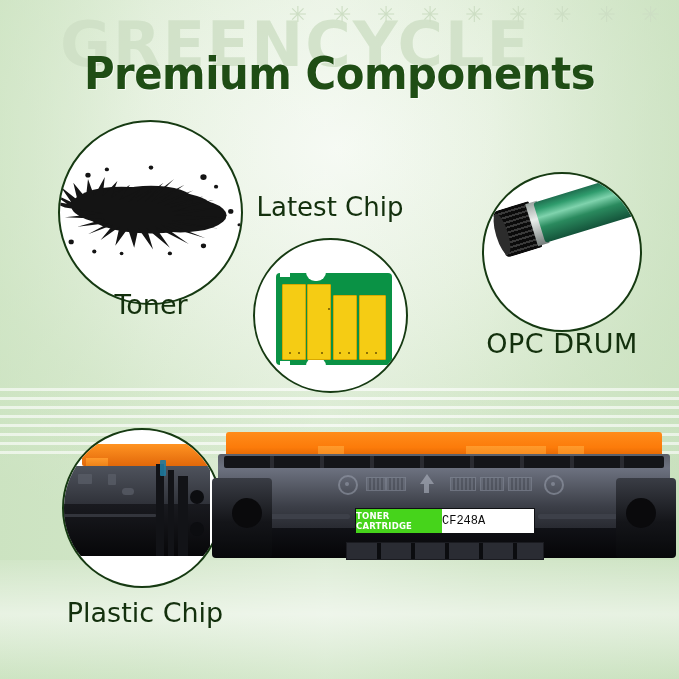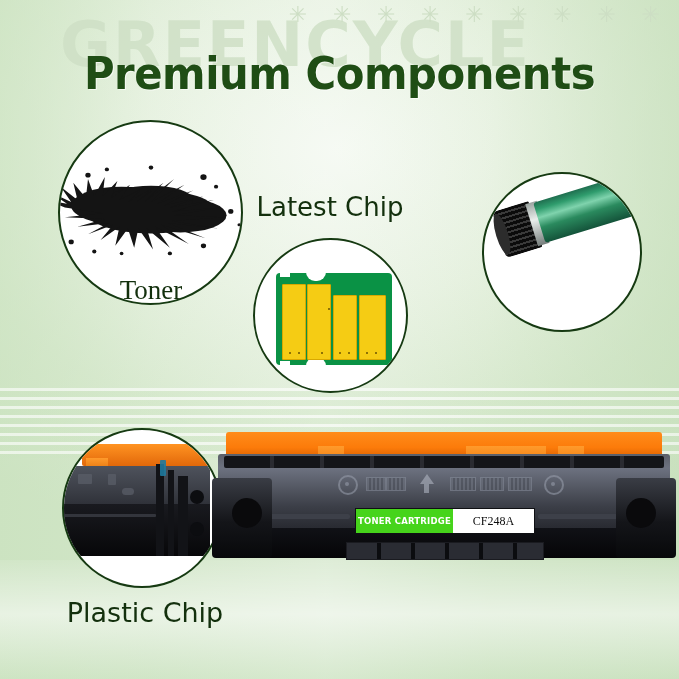--- a/index.html
+++ b/index.html
@@ -72,21 +72,21 @@
   }
   .cap{
     position:absolute;text-align:center;white-space:nowrap;
     color:#13300d;font-size:27px;
     font-family:"DejaVu Sans", sans-serif;
   }
 
   
   #c-toner{left:58px;top:120px;width:185px;height:185px;}
   .toner-blob{position:absolute;left:-8%;top:20%;width:116%;height:58%;}
-  #cap-toner{left:36px;top:275px;width:230px;font-family:Liberation Serif, serif;}
+  #cap-toner{left:36px;top:289px;width:230px;}
 
   
   #c-chip{left:253px;top:238px;width:155px;height:155px;}
   #cap-chip{left:230px;top:192px;width:200px;font-size:26px;text-align:center;}
   .chip{
     position:absolute;left:21px;top:33px;width:116px;height:92px;
     background:#0a9245;border-radius:4px;
   }
   .chip .notch{position:absolute;background:#ffffff;}
   .chip .pad{position:absolute;background:#f5cc14;border:1px solid #d8a800;border-radius:1px;}
@@ -166,28 +166,28 @@
   .c-grille{
     position:absolute;left:128px;top:110px;width:196px;height:16px;
     background:repeating-linear-gradient(90deg,#2a2c33 0 30px,#0b0c0f 30px 34px);
     border:1px solid #1a1b20;
   }
   .c-label{
     position:absolute;left:137px;top:76px;width:178px;height:24px;
     background:#ffffff;border:1px solid #0f1013;display:flex;align-items:center;
   }
   .c-label .green{
-    width:97px;height:100%;background:#46d41b;
+    width:86px;height:100%;background:#46d41b;
     display:flex;align-items:center;justify-content:center;
     color:#ffffff;font-size:8.5px;font-weight:bold;letter-spacing:.2px;
     font-family:"DejaVu Sans", sans-serif;
   }
   .c-label .code{
-    flex:1;text-align:center;color:#0c0c0c;font-size:12px;
-    font-family:Liberation Serif, serif;
+    flex:1;text-align:left;color:#0c0c0c;font-size:12px;
+    font-family:Liberation Mono, monospace;
   }
   .c-endL,.c-endR{
     position:absolute;top:46px;width:60px;height:80px;
     background:linear-gradient(180deg,#3a3d45,#141519 55%,#07080a);
     border-radius:4px;
   }
   .c-endL{left:-6px;}
   .c-endR{right:-6px;}
   .c-gear{position:absolute;background:#0a0a0c;border-radius:50%;}
   .c-rail{
@@ -276,20 +276,21 @@
   <div class="cap" id="cap-chip">Latest Chip</div>
 
   <div class="circle" id="c-opc">
     <div class="drum">
       <div class="gear"></div>
       <div class="gearface"></div>
       <div class="ring"></div>
       <div class="tube"></div>
     </div>
   </div>
+  <div class="cap" id="cap-opc">OPC DRUM</div>
 
   <div class="circle" id="c-plastic">
     <div style="position:absolute;inset:0;">
       <div class="pp-orange"></div>
       <div class="pp-tab"></div>
       <div class="pp-body"></div>
       <div class="pp-mark" style="left:14px;top:44px;width:14px;height:10px;"></div>
       <div class="pp-mark" style="left:44px;top:44px;width:8px;height:11px;"></div>
       <div class="pp-mark" style="left:58px;top:58px;width:12px;height:7px;border-radius:4px;"></div>
       <div class="pp-dark"></div>

